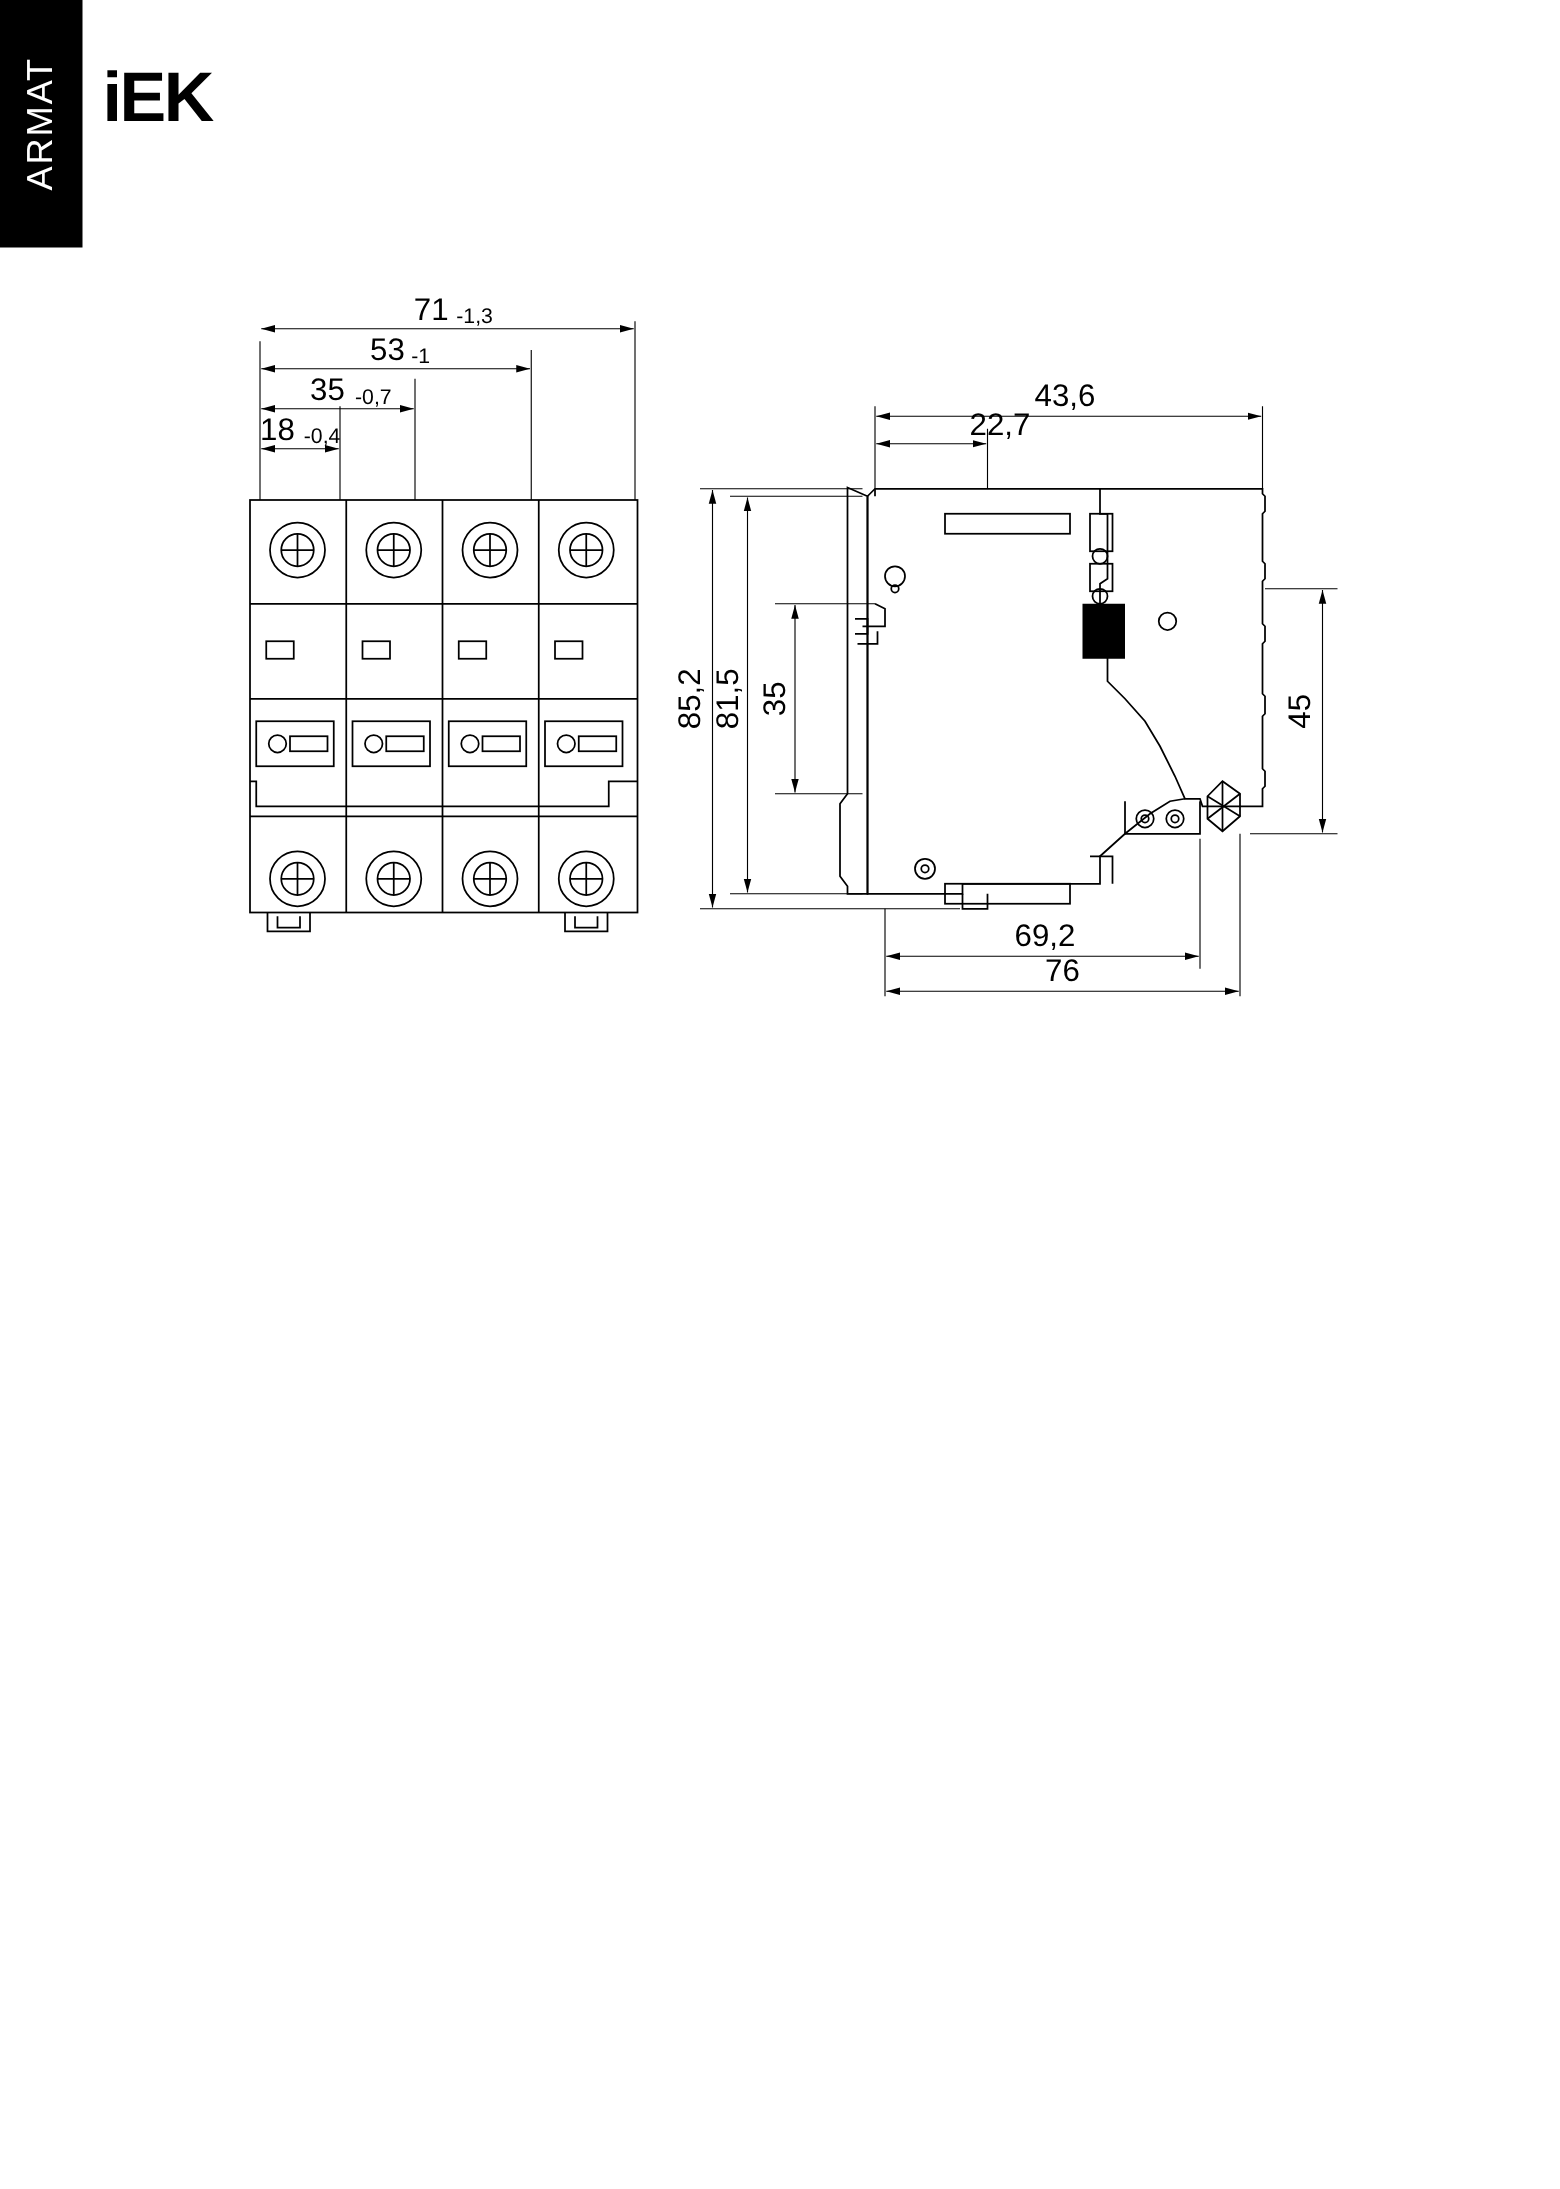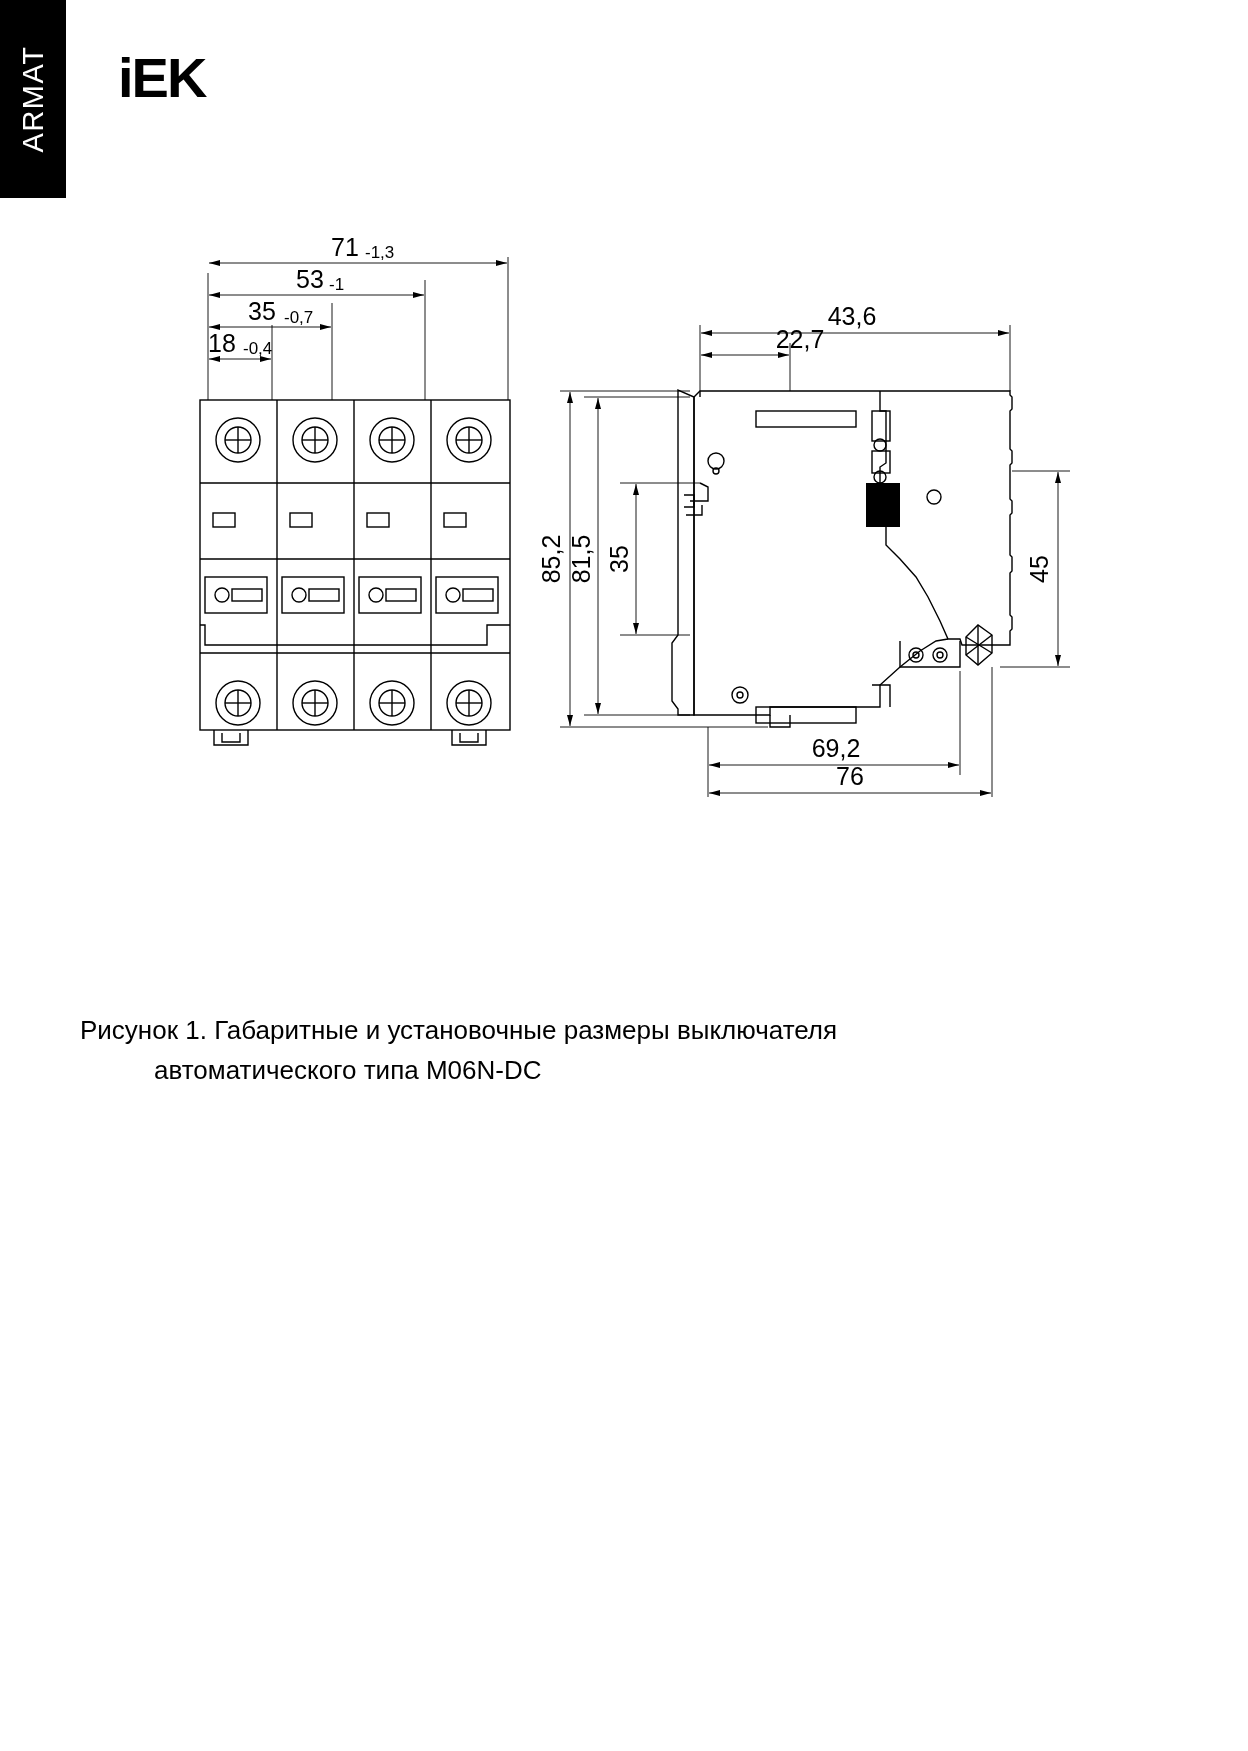--- a/index.html
+++ b/index.html
@@ -47,21 +47,20 @@
     left: 82px;
     top: 48px;
     width: 110px;
     height: 60px;
   }
   #logo .logo-text {
     font-size: 56px;
     font-weight: 700;
     letter-spacing: -2px;
     line-height: 60px;
-    margin-left: 36px;
   }
 
   
   #drawing {
     position: absolute;
     left: 0;
     top: 215px;
     width: 1152px;
     height: 680px;
   }
@@ -311,18 +310,14 @@
         <text x="850" y="570" font-size="25" text-anchor="middle">76</text>
 
         <text x="560" y="344" font-size="25" text-anchor="middle" transform="rotate(-90 560 344)">85,2</text>
         <text x="590" y="344" font-size="25" text-anchor="middle" transform="rotate(-90 590 344)">81,5</text>
         <text x="628" y="344" font-size="25" text-anchor="middle" transform="rotate(-90 628 344)">35</text>
         <text x="1048" y="354" font-size="25" text-anchor="middle" transform="rotate(-90 1048 354)">45</text>
       </g>
     </svg>
   </div>
 
-  <div id="caption">
-    <span class="line1">Рисунок 1. Габаритные и установочные размеры выключателя</span>
-    <span class="line2">автоматического типа M06N-DC</span>
-  </div>
 
 </div>
 
 </body></html>

